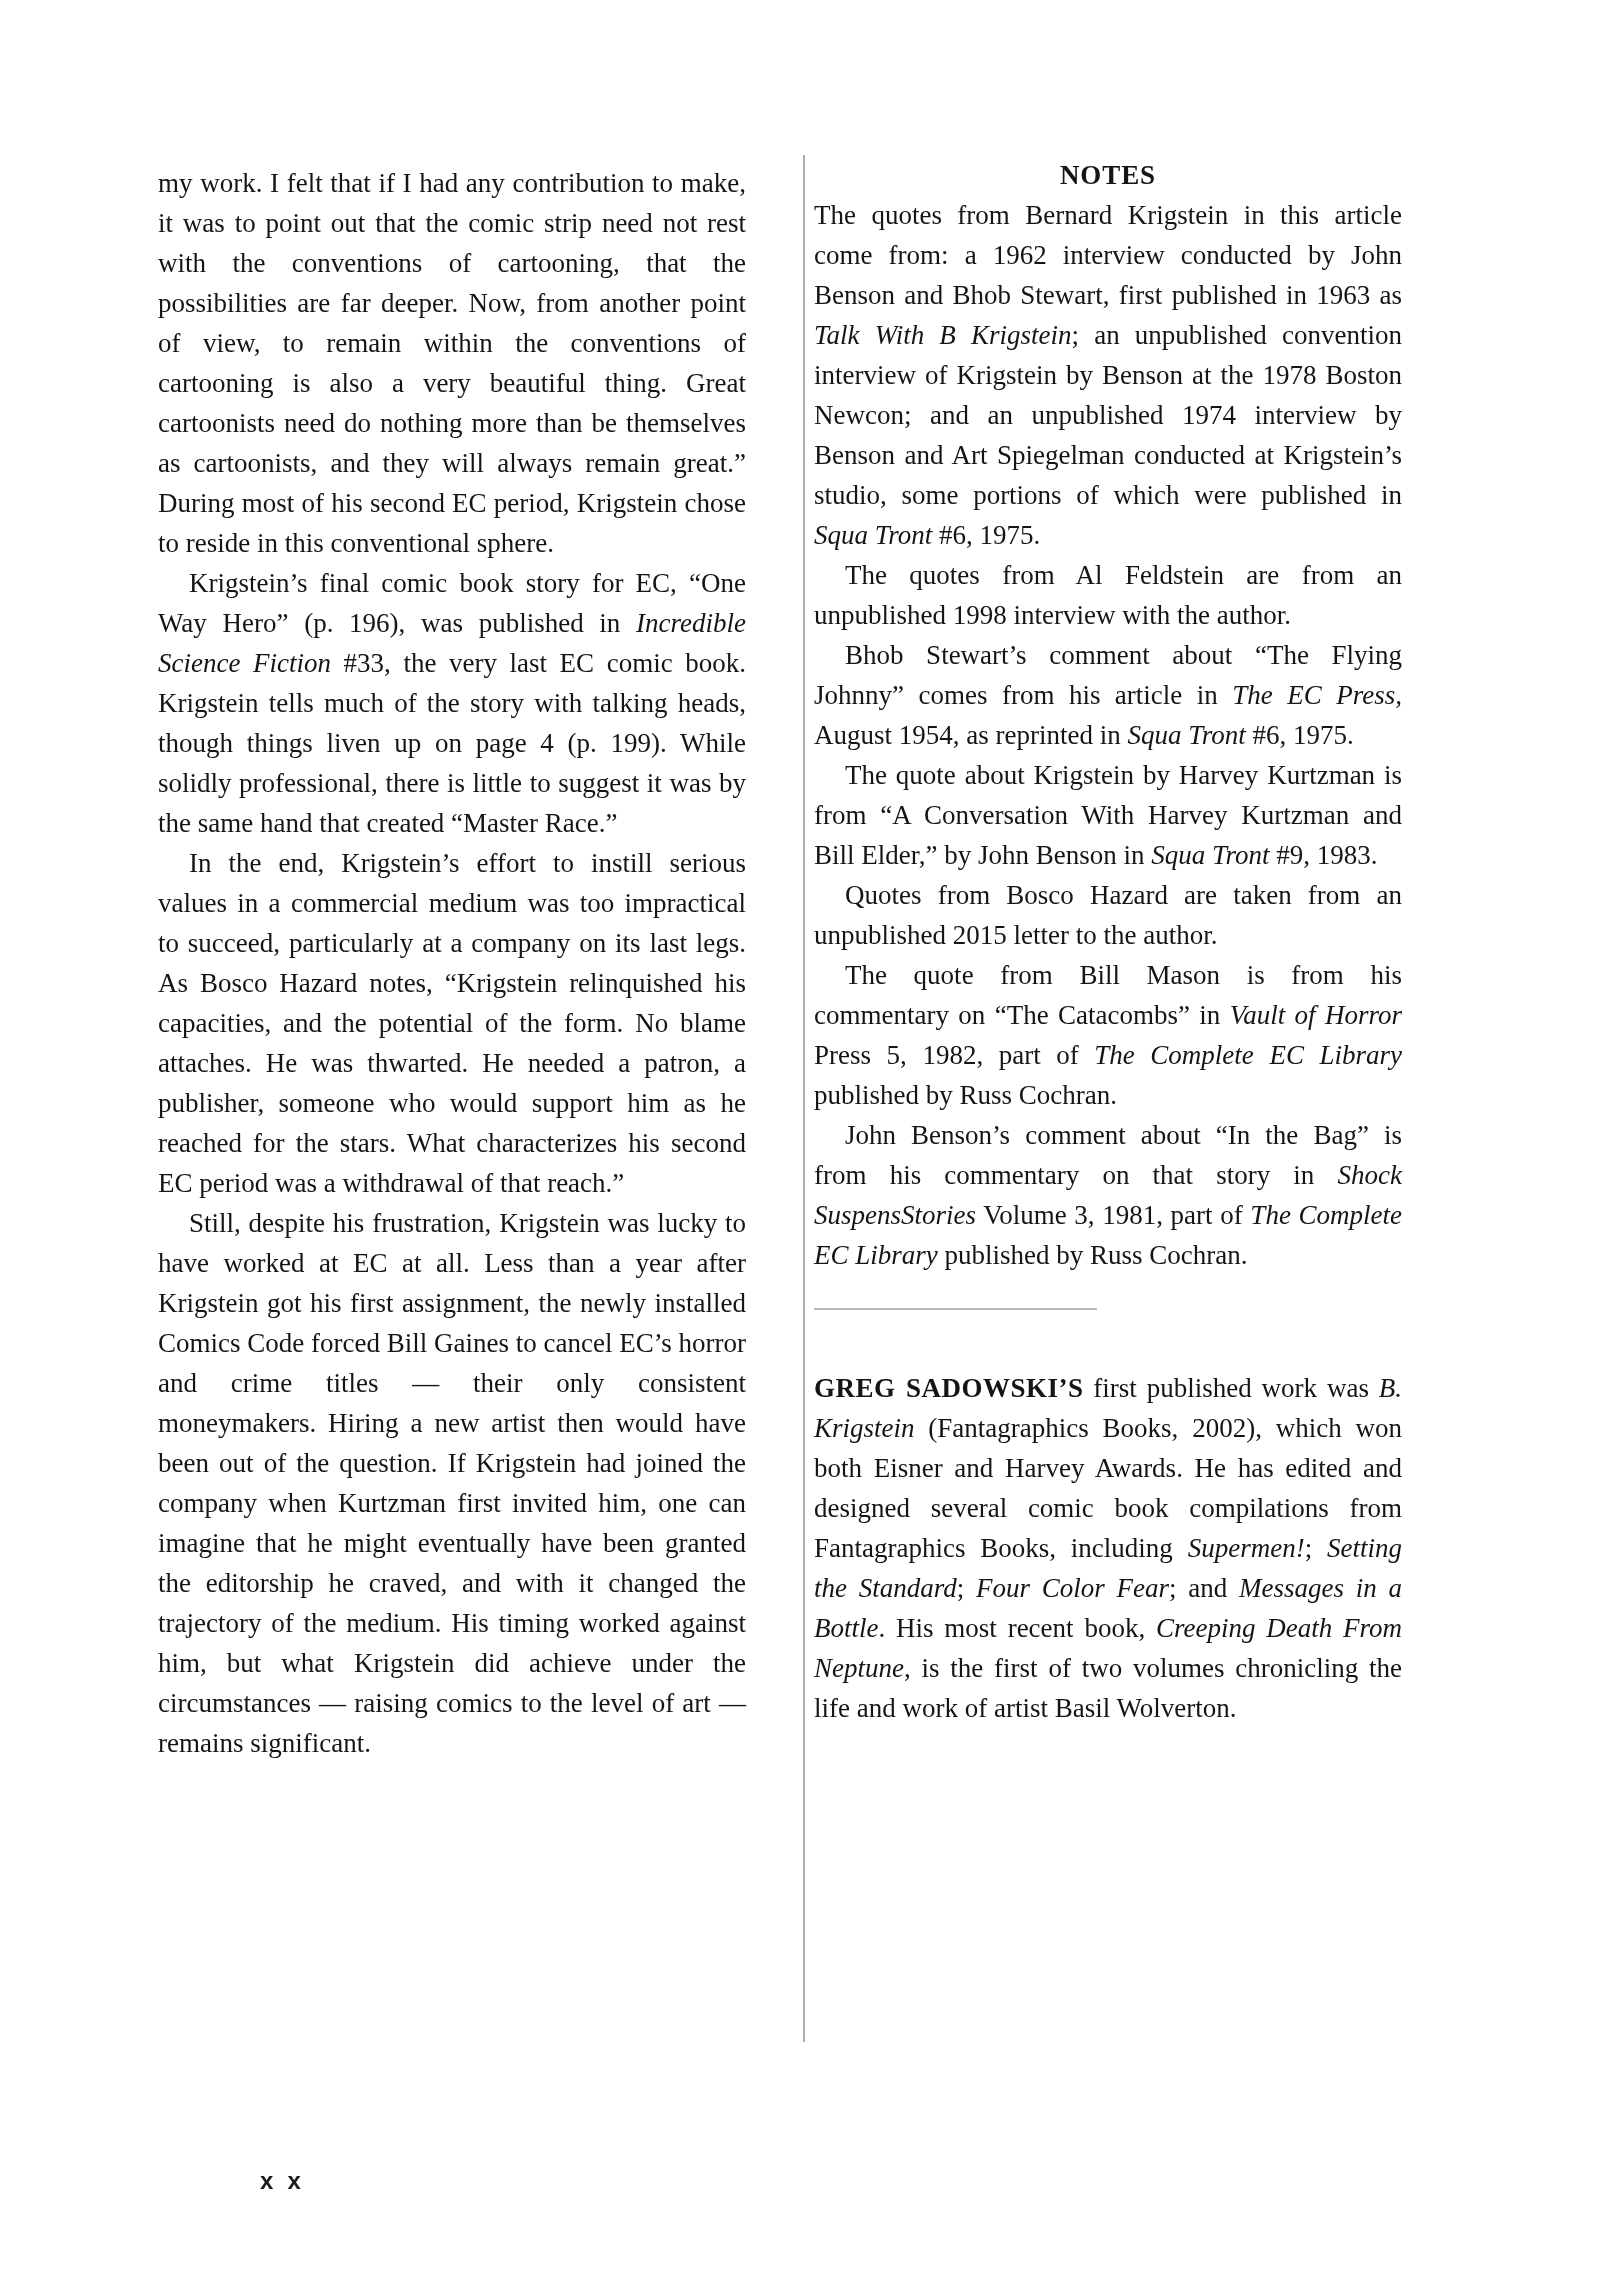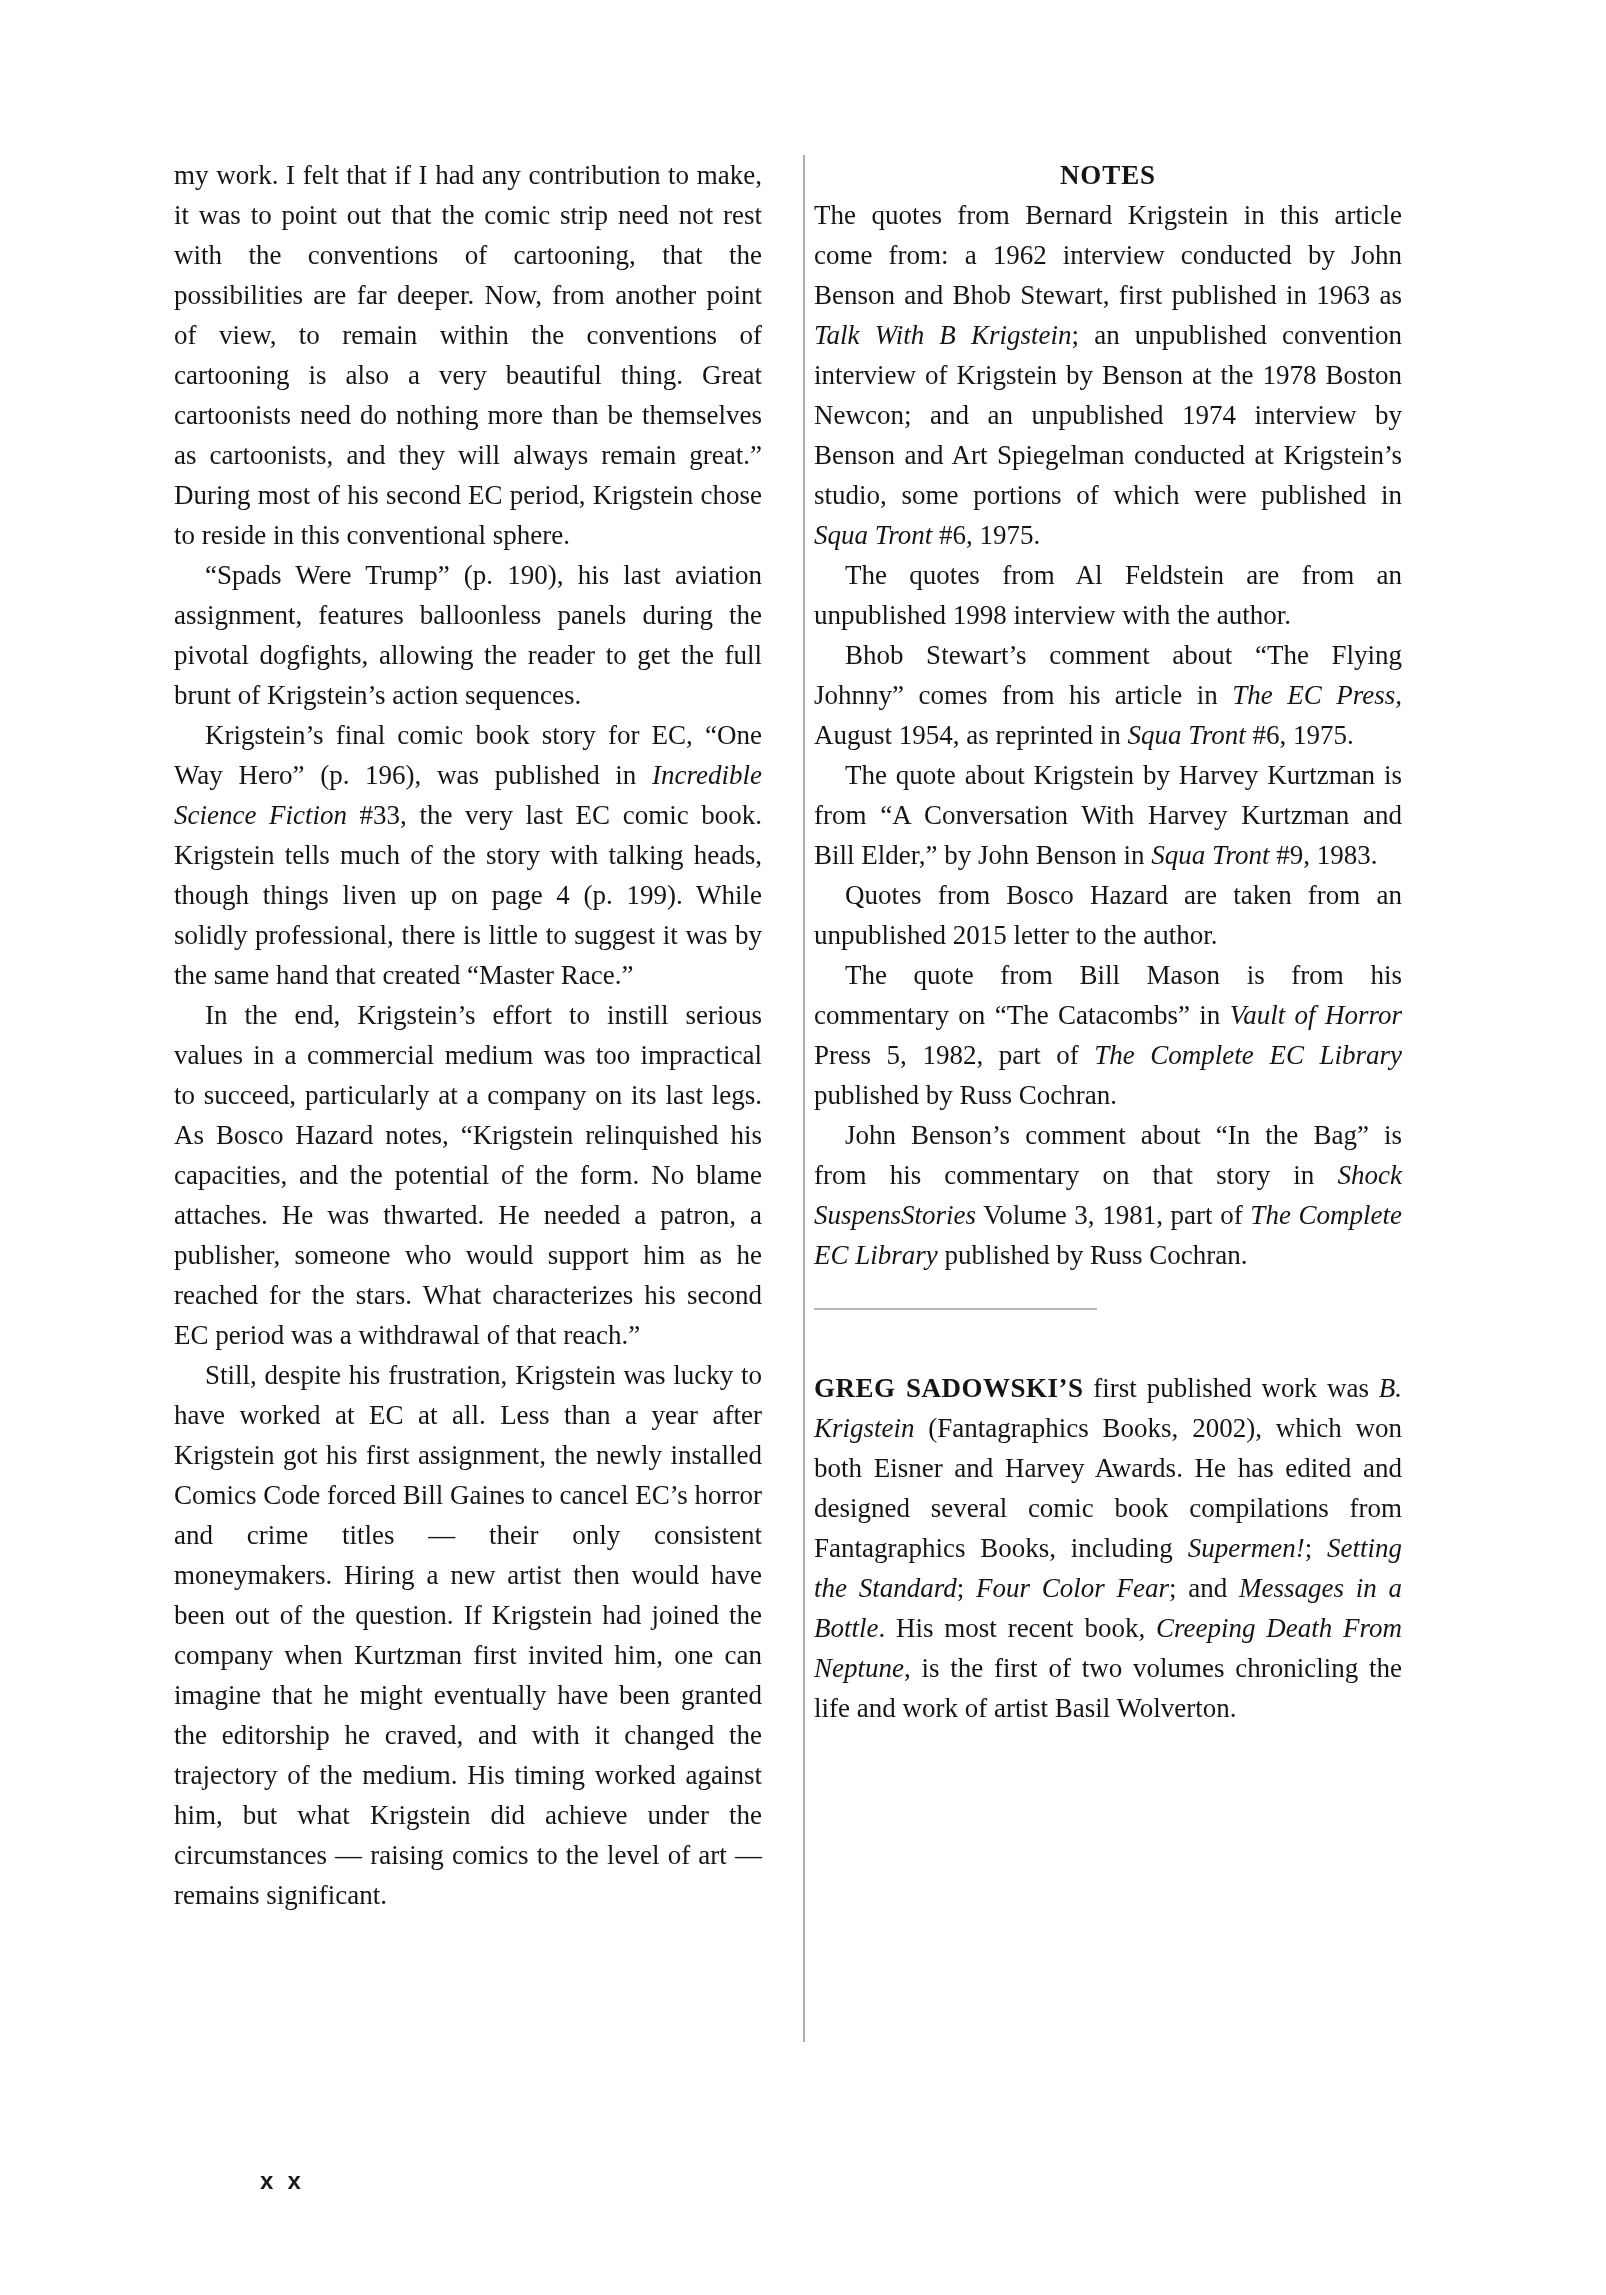--- a/index.html
+++ b/index.html
@@ -29,21 +29,21 @@
     position: absolute;
     top: 155px;
     width: 588px;
     text-align: justify;
     text-justify: inter-word;
     hyphens: manual;
     font-size: 27px;
     line-height: 40px;
     color: #151515;
   }
-  .col-left  { left: 174px; }
+  .col-left  { left: 158px; margin-top: 8px; }
   .col-right { left: 814px; }
 
   .col-divider {
     position: absolute;
     left: 803px;
     top: 155px;
     width: 1.5px;
     height: 1887px;
     background: #aeaeae;
   }
@@ -97,21 +97,20 @@
 </head>
 <body>
 
 <div class="page">
 
   <div class="col-divider"></div>
 
   <div class="col col-left">
     <div>
         <p><span>my work. I felt that if I had any contribution to make, it was to point out that the comic strip need not rest with the conventions of cartooning, that the possibilities are far deeper. Now, from another point of view, to remain within the conventions of cartooning is also a very beautiful thing. Great cartoonists need do nothing more than be themselves as cartoonists, and they will always remain great.” During most of his second EC period, Krigstein chose to reside in this conventional sphere.</span></p>
-        <p class="indent"><span>“Spads Were Trump” (p. 190), his last aviation assignment, features balloonless panels during the pivotal dogfights, allowing the reader to get the full brunt of Krigstein’s action sequences.</span></p>
         <p class="indent"><span>Krigstein’s final comic book story for EC, “One Way Hero” (p. 196), was published in </span><i>Incredible Science Fiction</i><span> #33, the very last EC comic book. Krigstein tells much of the story with talking heads, though things liven up on page 4 (p. 199). While solidly professional, there is little to suggest it was by the same hand that created “Master Race.”</span></p>
         <p class="indent"><span>In the end, Krigstein’s effort to instill serious values in a commercial medium was too impractical to succeed, particularly at a company on its last legs. As Bosco Hazard notes, “Krigstein relinquished his capacities, and the potential of the form. No blame attaches. He was thwarted. He needed a patron, a publisher, someone who would support him as he reached for the stars. What characterizes his second EC period was a withdrawal of that reach.”</span></p>
         <p class="indent"><span>Still, despite his frustration, Krigstein was lucky to have worked at EC at all. Less than a year after Krigstein got his first assignment, the newly installed Comics Code forced Bill Gaines to cancel EC’s horror and crime titles — their only consistent moneymakers. Hiring a new artist then would have been out of the question. If Krigstein had joined the company when Kurtzman first invited him, one can imagine that he might eventually have been granted the editorship he craved, and with it changed the trajectory of the medium. His timing worked against him, but what Krigstein did achieve under the circumstances — raising comics to the level of art — remains significant.</span></p>
       </div>
   </div>
 
   <div class="col col-right">
     <div class="notes-heading">NOTES</div>
     <div>
         <p><span>The quotes from Bernard Krigstein in this article come from: a 1962 interview conducted by John Benson and Bhob Stewart, first published in 1963 as </span><i>Talk With B Krigstein</i><span>; an unpublished convention interview of Krigstein by Benson at the 1978 Boston Newcon; and an unpublished 1974 interview by Benson and Art Spiegelman conducted at Krigstein’s studio, some portions of which were published in </span><i>Squa Tront</i><span> #6, 1975.</span></p>

